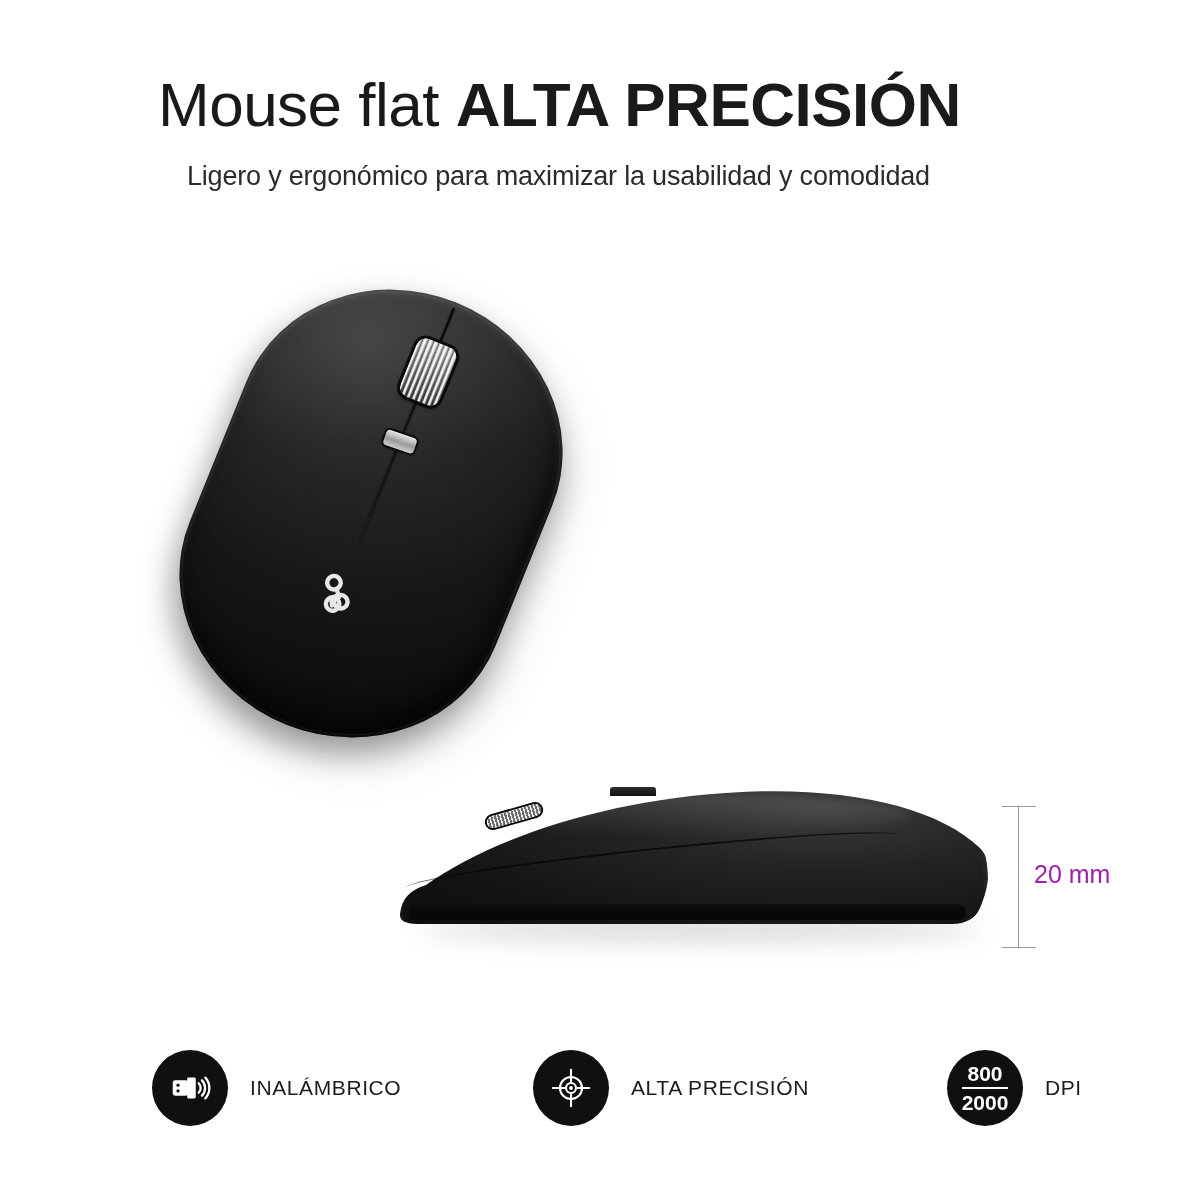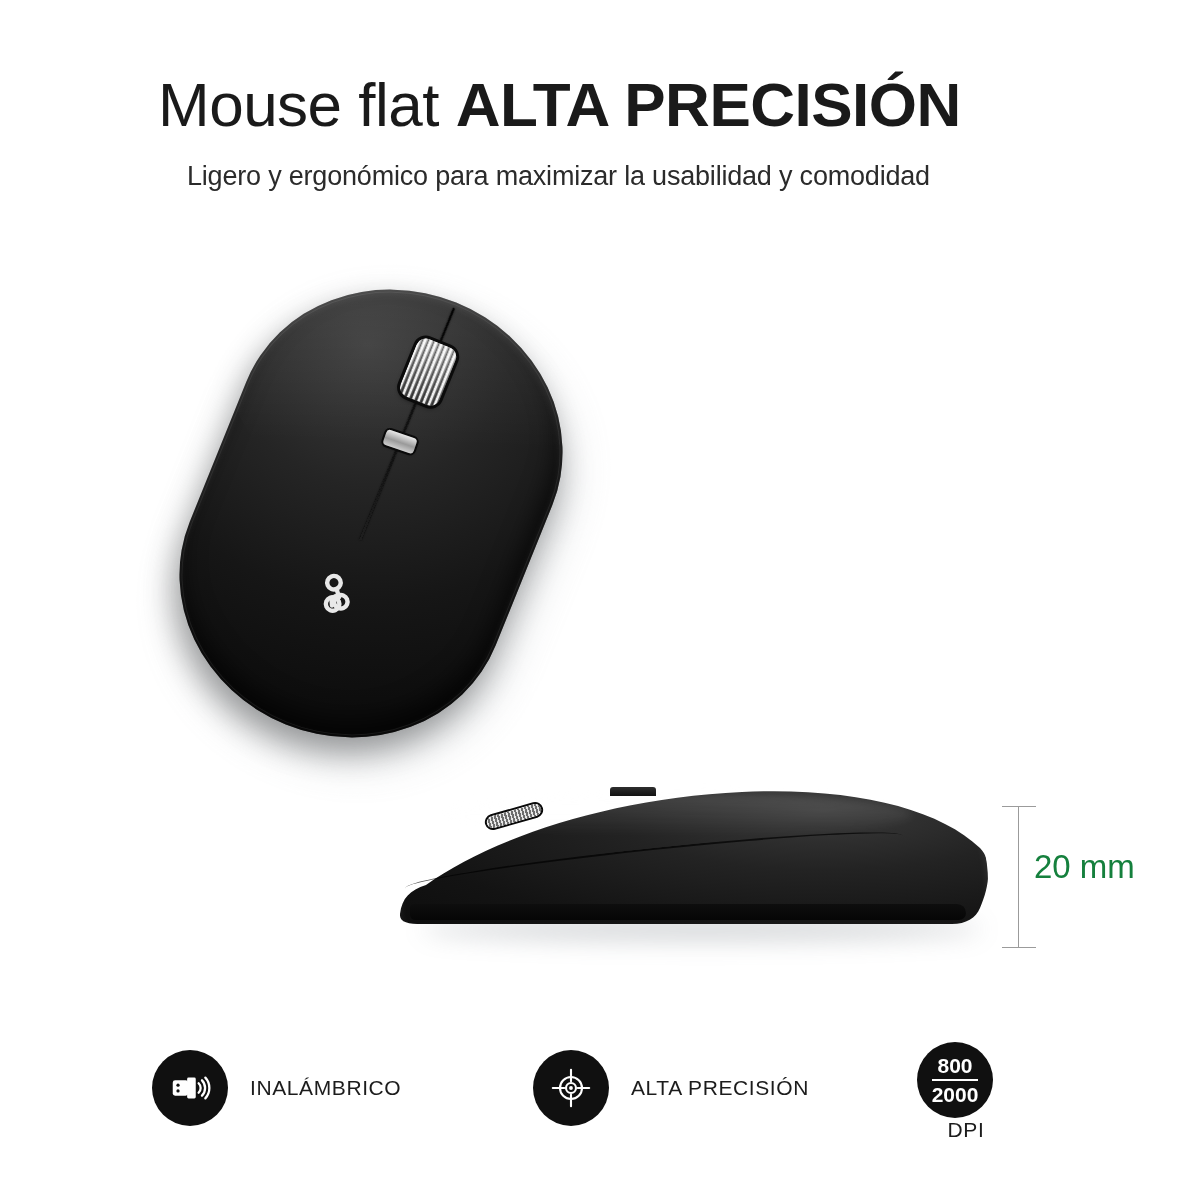--- a/index.html
+++ b/index.html
@@ -153,32 +153,32 @@
   
   .dim{position:absolute;left:1010px;top:800px;width:140px;height:155px;}
   .dim-line{
     position:absolute;left:8px;top:6px;width:1px;height:142px;
     background:#9b9b9b;
   }
   .dim-cap{position:absolute;left:-8px;width:34px;height:1px;background:#9b9b9b;}
   .dim-cap.top{top:6px;}
   .dim-cap.bot{top:147px;}
   .dim-label{
-    position:absolute;left:24px;top:48px;
-    font-size:33px;font-weight:400;color:#15803d;white-space:nowrap;
+    position:absolute;left:24px;top:60px;
+    font-size:25px;font-weight:400;color:#a21caf;white-space:nowrap;
   }
 
   
   .features{
     position:absolute;left:0;top:1042px;width:1192px;height:100px;
   }
   .feature{position:absolute;top:0;display:flex;align-items:center;height:92px;}
   .feature.f0{left:152px;}
   .feature.f1{left:533px;}
-  .feature.f2{left:917px;flex-direction:column;}
+  .feature.f2{left:947px;}
   .badge{
     width:76px;height:76px;border-radius:50%;
     background:#101010;
     display:flex;align-items:center;justify-content:center;
     flex:0 0 auto;
   }
   .badge svg{display:block;}
   .feature-label{
     margin-left:22px;font-size:21px;letter-spacing:.6px;
     color:#1c1c1c;white-space:nowrap;font-weight:400;

